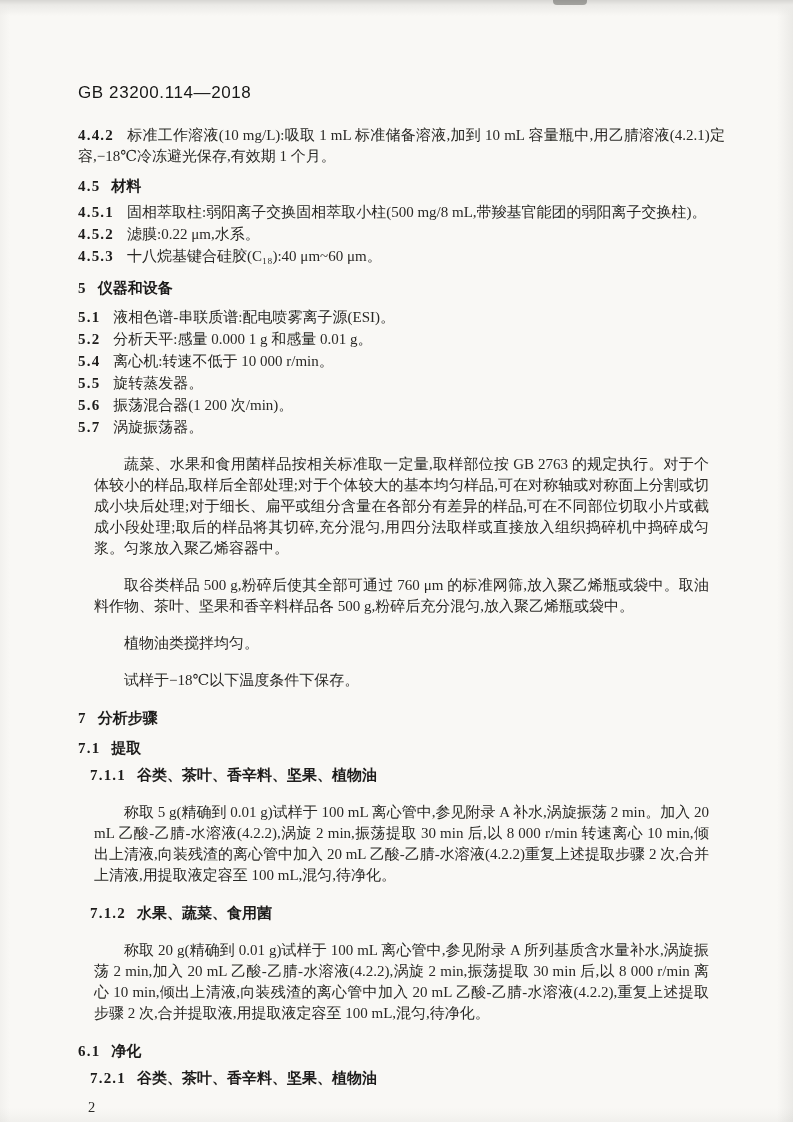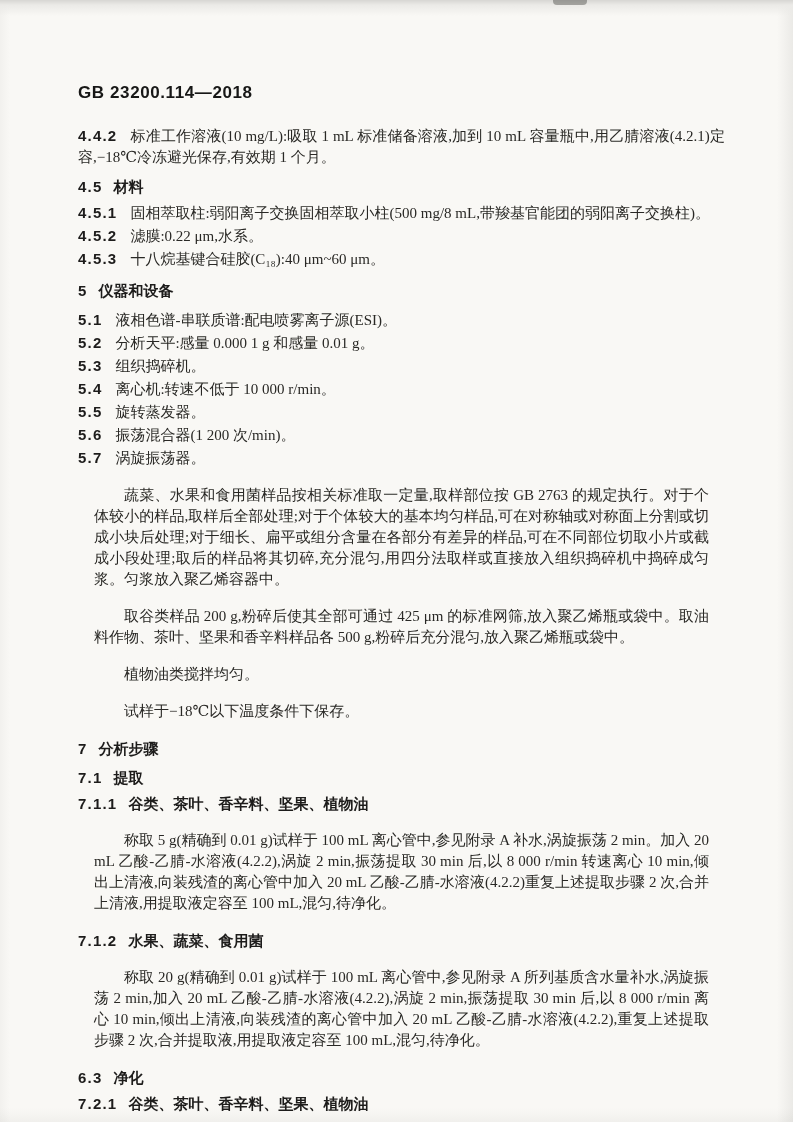--- a/index.html
+++ b/index.html
@@ -22,35 +22,35 @@
     position:absolute;top:0;left:553px;width:34px;height:5px;
     background:rgba(75,75,70,0.45);border-radius:0 0 4px 4px;
   }
   .doc{
     position:relative;
     padding:82px 68px 0 78px;
     color:#292825;
   }
   .code{
     font-family:"Liberation Sans","DejaVu Sans",sans-serif;
-    font-weight:700;font-size:17px;letter-spacing:0.6px;color:#171716;
+    font-weight:400;font-size:17px;letter-spacing:0.6px;color:#171716;
     margin:0 0 22px 0;
   }
   p{margin:16px;font-size:15px;line-height:21px;text-align:justify;}
   .clause{margin:0 0 1px 0;}
   .num{
-    font-family:Liberation Sans, sans-serif;
+    font-family:Liberation Serif, serif;
     font-weight:700;letter-spacing:1.2px;margin-right:13px;color:#1d1c1b;
     white-space:nowrap;
   }
   .h{font-family:"Liberation Sans","DejaVu Sans",sans-serif;font-weight:700;color:#1d1c1b;}
   .h .num{margin-right:11px;}
   .h1{margin:10px 0 8px 0;}
   .h2{margin:8px 0 5px 0;}
-  .h3{margin:3px 0 2px 0;}
+  .h3{margin:3px 0 2px 12px;}
   .para{text-indent:2em;}
   .pageno{
     margin:8px 0 0 10px;font-size:14.5px;text-align:left;
     font-family:"Liberation Serif","DejaVu Serif",serif;color:#2c2b29;
   }
 </style>
 </head>
 <body>
 
 <div class="page">
@@ -59,33 +59,32 @@
     <p class="code">GB 23200.114—2018</p>
     <div>
         <p class="clause"><span class="num">4.4.2</span><span>标准工作溶液(10 mg/L):吸取 1 mL 标准储备溶液,加到 10 mL 容量瓶中,用乙腈溶液(4.2.1)定容,−18℃冷冻避光保存,有效期 1 个月。</span></p>
         <p class="h h2"><span class="num">4.5</span><span>材料</span></p>
         <p class="clause"><span class="num">4.5.1</span><span>固相萃取柱:弱阳离子交换固相萃取小柱(500 mg/8 mL,带羧基官能团的弱阳离子交换柱)。</span></p>
         <p class="clause"><span class="num">4.5.2</span><span>滤膜:0.22 μm,水系。</span></p>
         <p class="clause"><span class="num">4.5.3</span><span>十八烷基键合硅胶(C₁₈):40 μm~60 μm。</span></p>
         <p class="h h1"><span class="num">5</span><span>仪器和设备</span></p>
         <p class="clause"><span class="num">5.1</span><span>液相色谱-串联质谱:配电喷雾离子源(ESI)。</span></p>
         <p class="clause"><span class="num">5.2</span><span>分析天平:感量 0.000 1 g 和感量 0.01 g。</span></p>
-        <p class="clause"><span class="num">5.3</span><span>组织捣碎机。</span></p>
         <p class="clause"><span class="num">5.4</span><span>离心机:转速不低于 10 000 r/min。</span></p>
         <p class="clause"><span class="num">5.5</span><span>旋转蒸发器。</span></p>
         <p class="clause"><span class="num">5.6</span><span>振荡混合器(1 200 次/min)。</span></p>
         <p class="clause"><span class="num">5.7</span><span>涡旋振荡器。</span></p>
         <p class="para">蔬菜、水果和食用菌样品按相关标准取一定量,取样部位按 GB 2763 的规定执行。对于个体较小的样品,取样后全部处理;对于个体较大的基本均匀样品,可在对称轴或对称面上分割或切成小块后处理;对于细长、扁平或组分含量在各部分有差异的样品,可在不同部位切取小片或截成小段处理;取后的样品将其切碎,充分混匀,用四分法取样或直接放入组织捣碎机中捣碎成匀浆。匀浆放入聚乙烯容器中。</p>
-        <p class="para">取谷类样品 200 g,粉碎后使其全部可通过 425 μm 的标准网筛,放入聚乙烯瓶或袋中。取油料作物、茶叶、坚果和香辛料样品各 500 g,粉碎后充分混匀,放入聚乙烯瓶或袋中。</p>
+        <p class="para">取谷类样品 500 g,粉碎后使其全部可通过 760 μm 的标准网筛,放入聚乙烯瓶或袋中。取油料作物、茶叶、坚果和香辛料样品各 500 g,粉碎后充分混匀,放入聚乙烯瓶或袋中。</p>
         <p class="para">植物油类搅拌均匀。</p>
         <p class="para">试样于−18℃以下温度条件下保存。</p>
         <p class="h h1"><span class="num">7</span><span>分析步骤</span></p>
         <p class="h h2"><span class="num">7.1</span><span>提取</span></p>
         <p class="h h3"><span class="num">7.1.1</span><span>谷类、茶叶、香辛料、坚果、植物油</span></p>
         <p class="para">称取 5 g(精确到 0.01 g)试样于 100 mL 离心管中,参见附录 A 补水,涡旋振荡 2 min。加入 20 mL 乙酸-乙腈-水溶液(4.2.2),涡旋 2 min,振荡提取 30 min 后,以 8 000 r/min 转速离心 10 min,倾出上清液,向装残渣的离心管中加入 20 mL 乙酸-乙腈-水溶液(4.2.2)重复上述提取步骤 2 次,合并上清液,用提取液定容至 100 mL,混匀,待净化。</p>
         <p class="h h3"><span class="num">7.1.2</span><span>水果、蔬菜、食用菌</span></p>
         <p class="para">称取 20 g(精确到 0.01 g)试样于 100 mL 离心管中,参见附录 A 所列基质含水量补水,涡旋振荡 2 min,加入 20 mL 乙酸-乙腈-水溶液(4.2.2),涡旋 2 min,振荡提取 30 min 后,以 8 000 r/min 离心 10 min,倾出上清液,向装残渣的离心管中加入 20 mL 乙酸-乙腈-水溶液(4.2.2),重复上述提取步骤 2 次,合并提取液,用提取液定容至 100 mL,混匀,待净化。</p>
-        <p class="h h2"><span class="num">6.3</span><span>净化</span></p>
+        <p class="h h2"><span class="num">6.1</span><span>净化</span></p>
         <p class="h h3"><span class="num">7.2.1</span><span>谷类、茶叶、香辛料、坚果、植物油</span></p>
       </div>
     <p class="pageno">2</p>
   </div>
 </div>
 
 </body></html>

